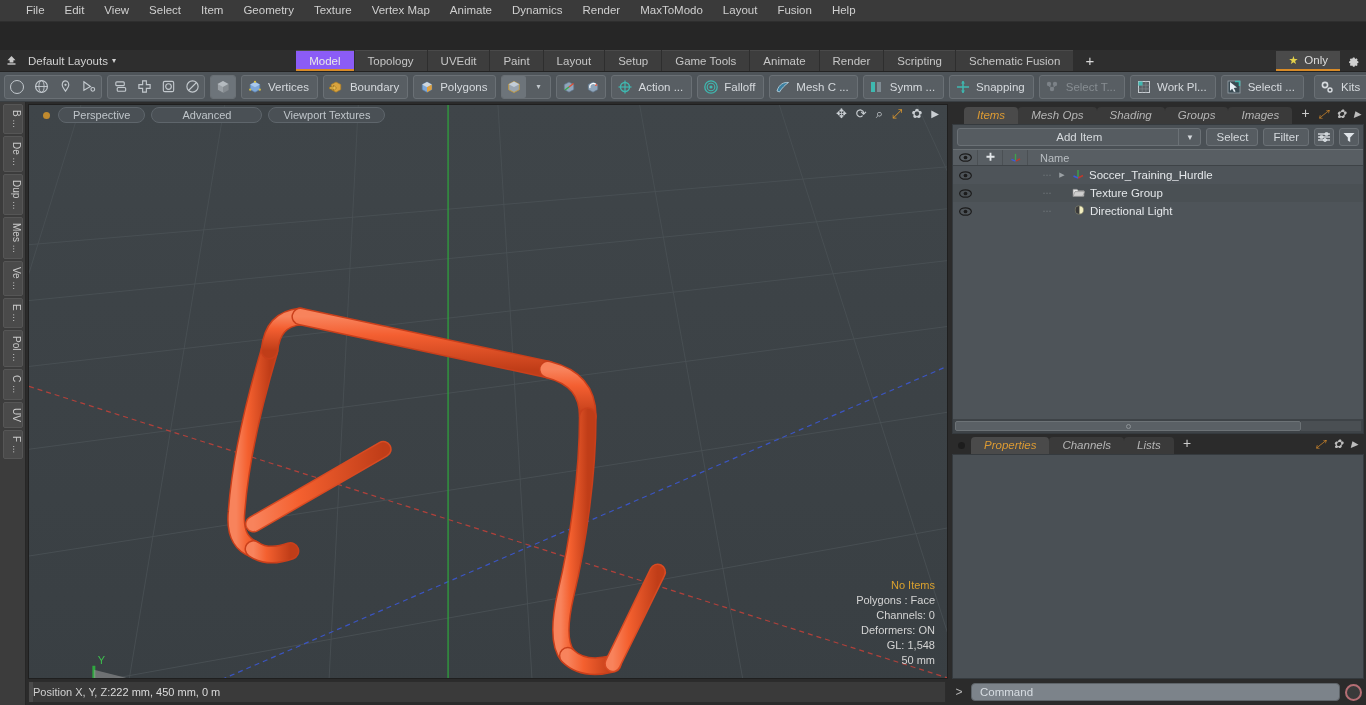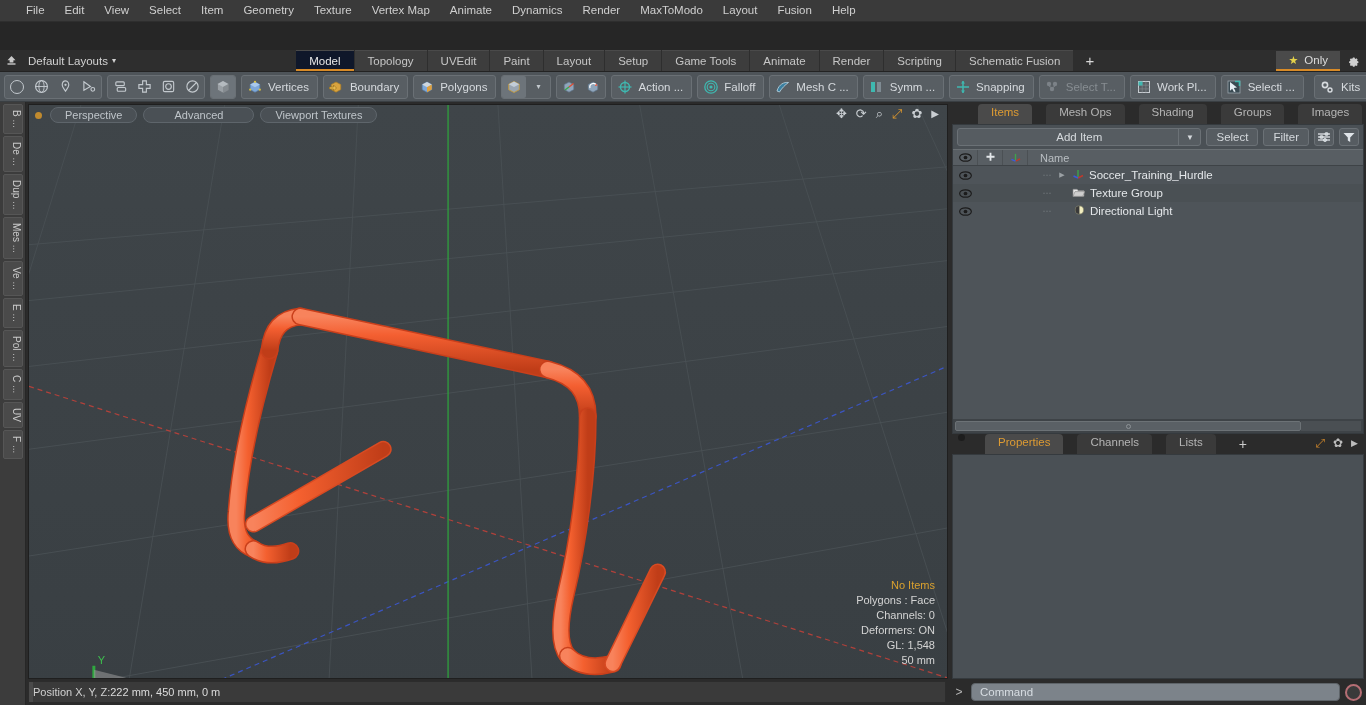--- a/index.html
+++ b/index.html
@@ -37,21 +37,21 @@
     gap: 4px; white-space: nowrap;
   }
   .lb-spacer { flex: 1 1 auto; }
   .tabs { display: flex; align-items: stretch; gap: 1px; }
   .tab {
     display:flex; align-items:center; justify-content:center;
     padding: 0 13px; font-size:11.5px; color:#c6c6c6; background:#3d3d3d;
     border-top: 1px solid #4a4a4a; white-space: nowrap; cursor: default;
     position: relative;
   }
-  .tab.active { background:#0f172a; color:#e8e8e8; }
+  .tab.active { background:#8b5cf6; color:#e8e8e8; }
   .tab.active::after {
     content:""; position:absolute; left:0; right:0; bottom:0; height:2px; background:#d98b27;
   }
   .tab-plus { display:flex; align-items:center; padding: 0 12px; color:#d8d8d8; font-size:15px; }
   .only-btn {
     display:flex; align-items:center; gap:6px; padding: 0 12px; font-size:11.5px;
     background:#4a4a4a; color:#dcdcdc; border-bottom:2px solid #d98b27; margin: 1px 0 0 0;
   }
   .star { color:#e3d14a; font-size:11px; }
   .gear-btn { display:flex; align-items:center; justify-content:center; width:26px; color:#cfcfcf; font-size:13px; }
@@ -91,21 +91,21 @@
     font-size:10px; color:#cacaca; background:#4a4a4a; border:1px solid #565656;
     width:20px; margin-bottom:2px; padding:5px 0; text-align:center; white-space:nowrap;
     border-radius:2px; letter-spacing:0px;
   }
 
   
   .viewcol { flex:1 1 auto; display:flex; flex-direction:column; min-width:0; background:#2b2b2b; padding:2px 2px 0 2px; }
   .viewport-wrap { flex:1 1 auto; position:relative; min-height:0; border:1px solid #1f1f1f; background:#3a4045; overflow:hidden; }
 
   .vp-header {
-    position:absolute; top:0; left:0; right:0; height:20px; display:flex; align-items:center;
+    position:absolute; top:0; left:8px; right:0; height:20px; display:flex; align-items:center;
     gap:6px; padding:0 6px; z-index:6;
   }
   .vp-dot { width:7px;height:7px;border-radius:50%;background:#c08a2e; margin-right:2px; }
   .vp-pill {
     background:#4a5055; border:1px solid #5e656b; border-radius:9px; color:#bfc5ca;
     font-size:11px; padding:1px 14px; white-space:nowrap;
   }
   .vp-pill.wide { padding:1px 30px; }
   .vp-icons { position:absolute; top:2px; right:8px; display:flex; align-items:center; gap:9px; z-index:6; }
   .vp-icons span { color:#c9ced2; font-size:13px; line-height:1; }
@@ -123,21 +123,21 @@
     height:22px; flex:0 0 22px; background:#3a3a3a; display:flex; align-items:center;
     margin:2px 2px 2px 0; border:1px solid #2c2c2c;
   }
   .statusbar .sb-pad { width:4px; height:100%; background:#4a4a4a; }
   .statusbar .sb-text { font-size:11px; color:#d0d0d0; padding-left:0; white-space:nowrap; }
   .statusbar .sb-val { color:#dcdcdc; }
 
   
   .rightpanel { width:416px; flex:0 0 416px; display:flex; flex-direction:column; background:#2b2b2b; padding:2px 2px 0 2px; }
 
-  .panel-tabbar { height:18px; display:flex; gap:14px; position:relative; flex:0 0 20px; }
+  .panel-tabbar { height:18px; display:flex; align-items:flex-end; gap:0px; position:relative; flex:0 0 20px;font-style:italic; }
   .pt-dot { width:7px;height:7px;border-radius:50%;background:#1d1d1d; margin:0 6px 5px 6px; }
   .ptab {
     font-size:11.5px; color:#b5b5b5; padding:2px 13px 3px 13px; background:#3a3a3a;
     border-top-left-radius:4px; border-top-right-radius:4px; white-space:nowrap;
   }
   .ptab.active { color:#dd9b33; background:#4a4a4a; }
   .ptab.plus { padding:2px 9px 3px 9px; background:transparent; color:#ccc; font-size:14px; }
   .pt-right { margin-left:auto; display:flex; align-items:center; gap:8px; padding:0 6px 3px 0; color:#bdbdbd; font-size:12px; }
   .pt-right .orange { color:#c9832a; }
 

